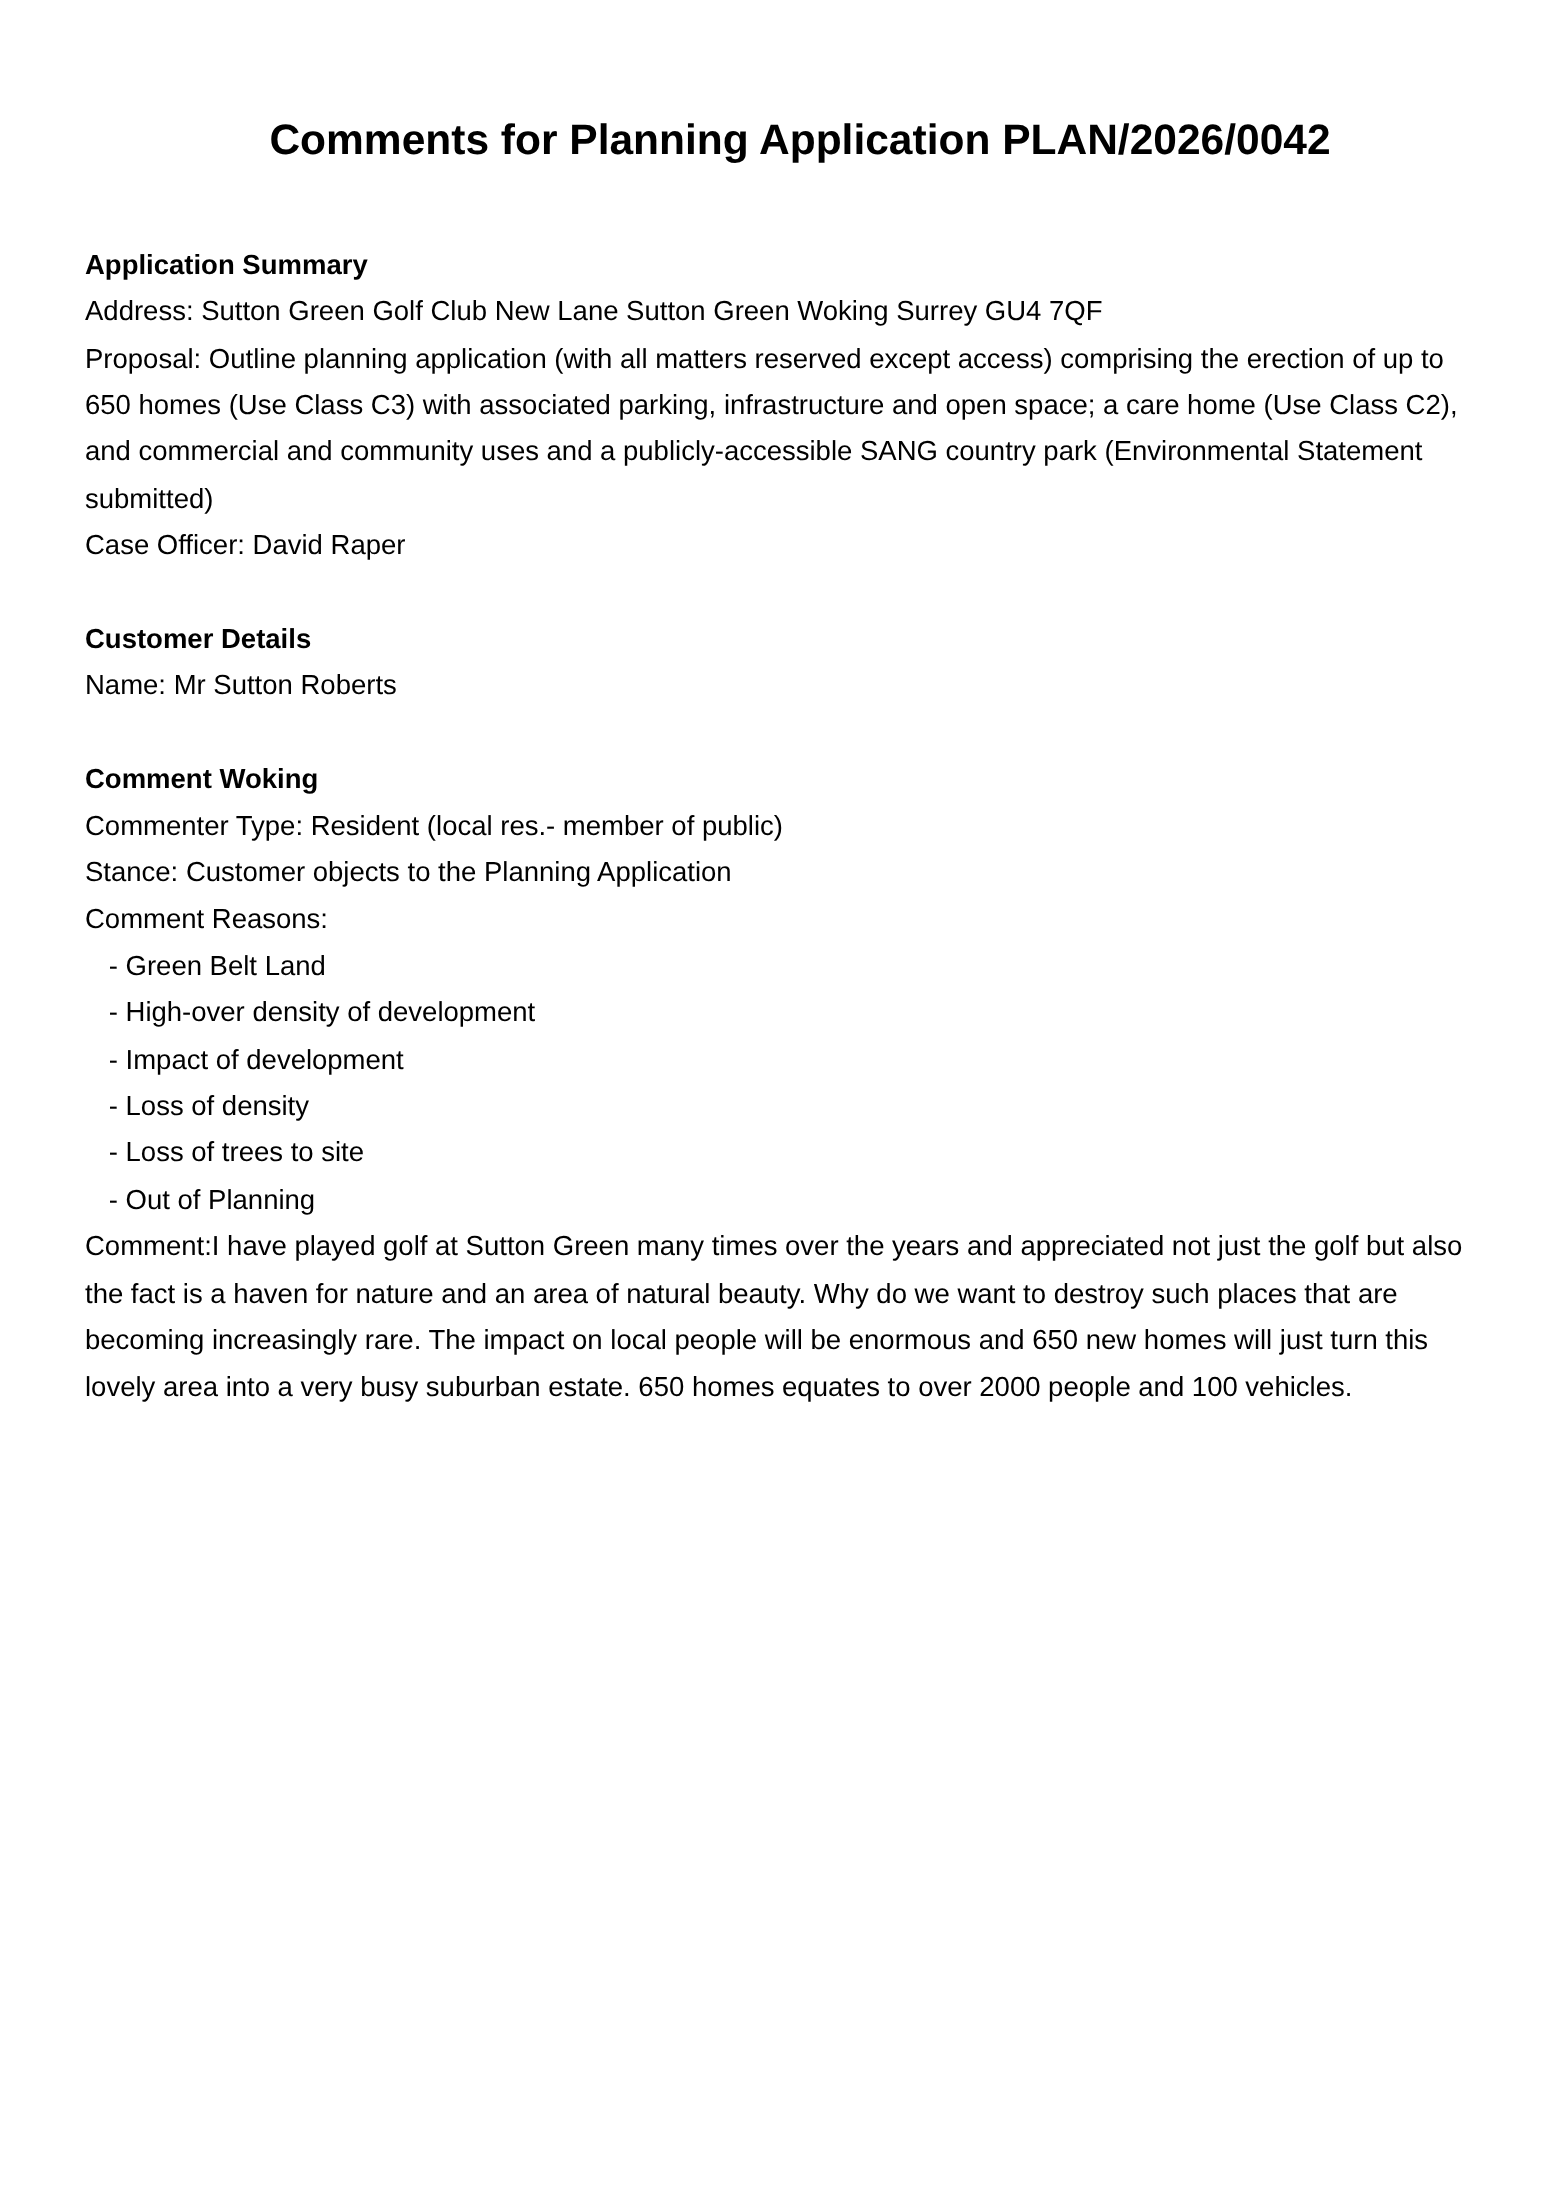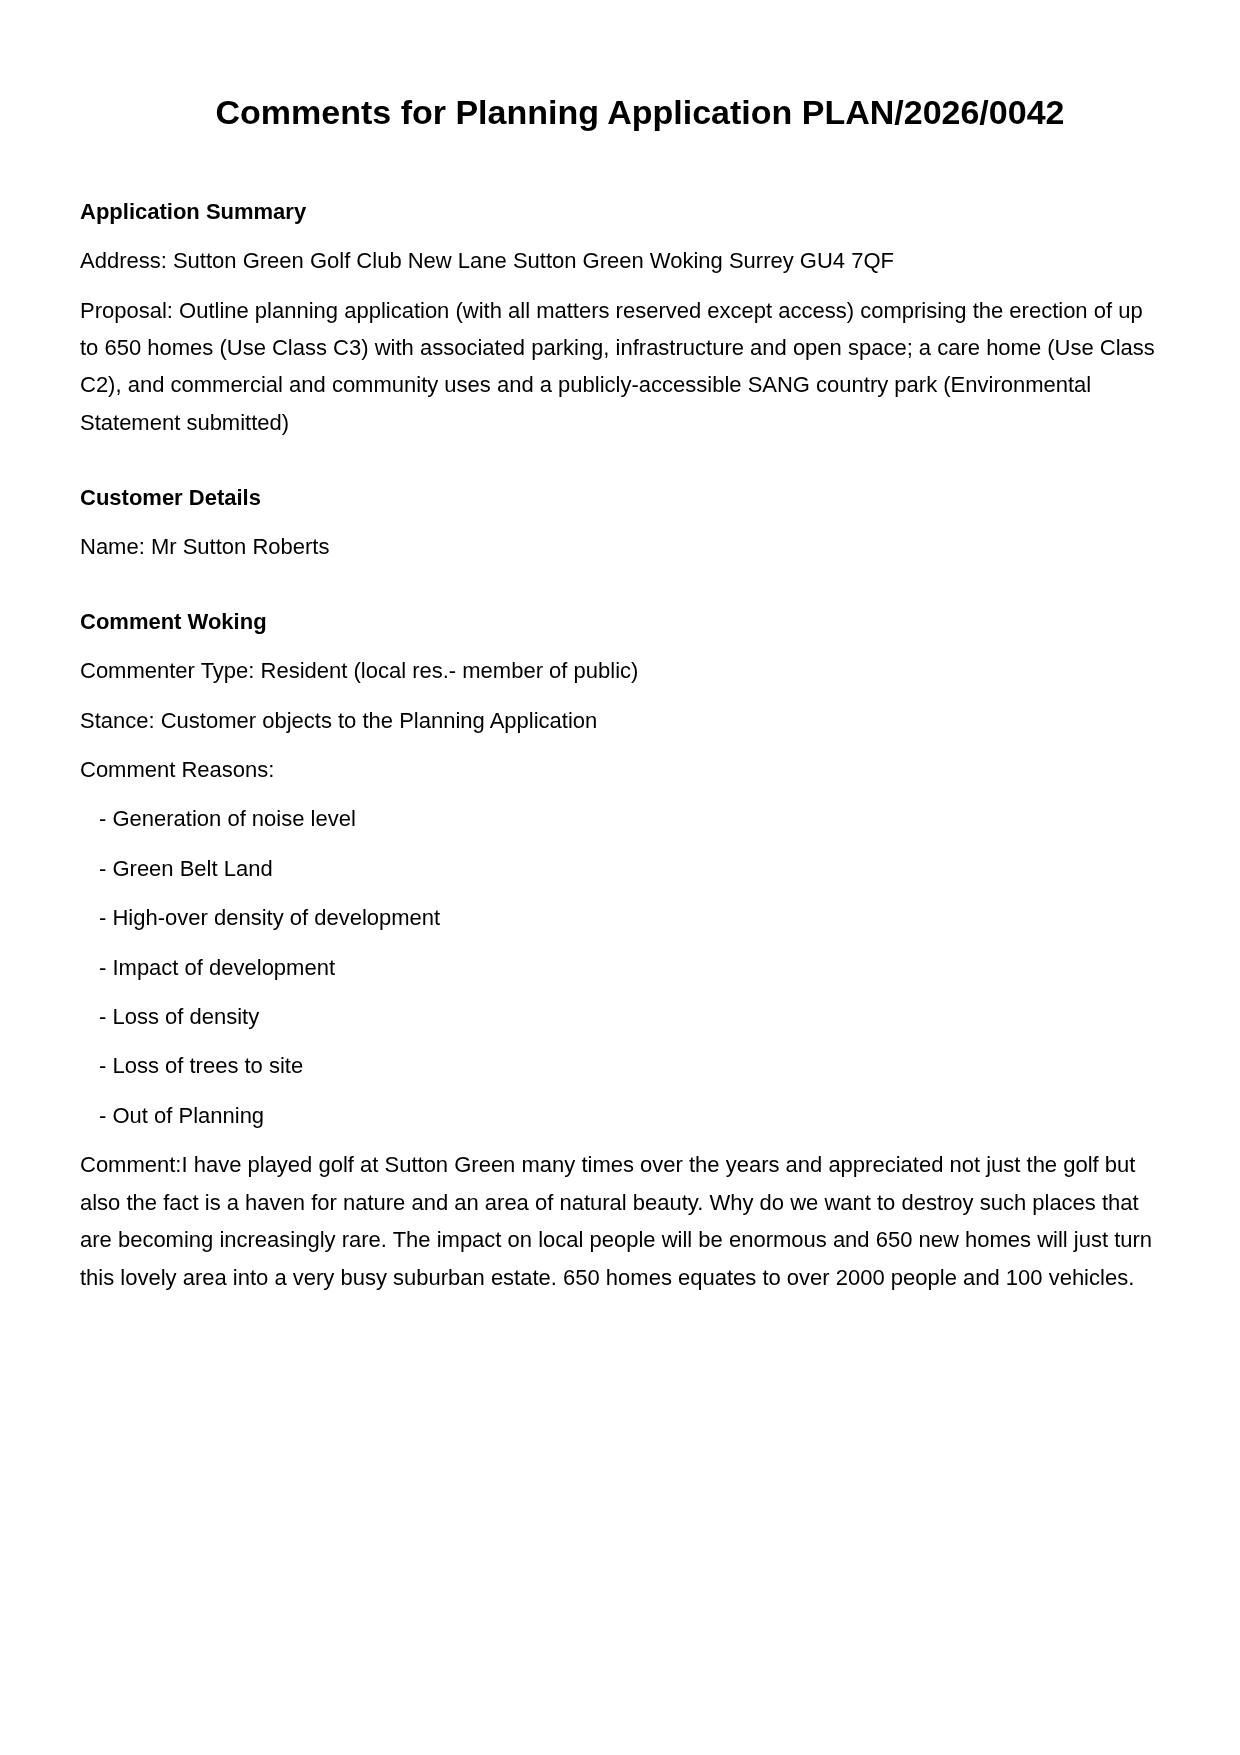--- a/index.html
+++ b/index.html
@@ -32,50 +32,50 @@
   }
   .section.first {
     margin-top: 60px;
   }
   .section-heading {
     font-weight: bold;
     font-size: 22px;
     margin: 0;
   }
   .doc p {
-    margin: 12px;
+    margin: 0;
   }
   .reason-item {
     padding-left: 19px;
   }
 </style>
 </head>
 <body>
 
 <h1 class="page-title">Comments for Planning Application PLAN/2026/0042</h1>
 
 <div class="doc">
 
   <div class="section first">
     <p class="section-heading">Application Summary</p>
     <p>Address: Sutton Green Golf Club New Lane Sutton Green Woking Surrey GU4 7QF</p>
     <p>Proposal: Outline planning application (with all matters reserved except access) comprising the erection of up to 650 homes (Use Class C3) with associated parking, infrastructure and open space; a care home (Use Class C2), and commercial and community uses and a publicly-accessible SANG country park (Environmental Statement submitted)</p>
+    <p>Case Officer: David Raper</p>
   </div>
 
   <div class="section">
     <p class="section-heading">Customer Details</p>
     <p>Name: Mr Sutton Roberts</p>
   </div>
 
   <div class="section">
     <p class="section-heading">Comment Woking</p>
     <p>Commenter Type: Resident (local res.- member of public)</p>
     <p>Stance: Customer objects to the Planning Application</p>
     <p>Comment Reasons:</p>
-    <p class="reason-item">- Generation of noise level</p>
     <p class="reason-item">- Green Belt Land</p>
     <p class="reason-item">- High-over density of development</p>
     <p class="reason-item">- Impact of development</p>
     <p class="reason-item">- Loss of density</p>
     <p class="reason-item">- Loss of trees to site</p>
     <p class="reason-item">- Out of Planning</p>
     <p>Comment:I have played golf at Sutton Green many times over the years and appreciated not just the golf but also the fact is a haven for nature and an area of natural beauty. Why do we want to destroy such places that are becoming increasingly rare. The impact on local people will be enormous and 650 new homes will just turn this lovely area into a very busy suburban estate. 650 homes equates to over 2000 people and 100 vehicles.</p>
   </div>
 
 </div>

